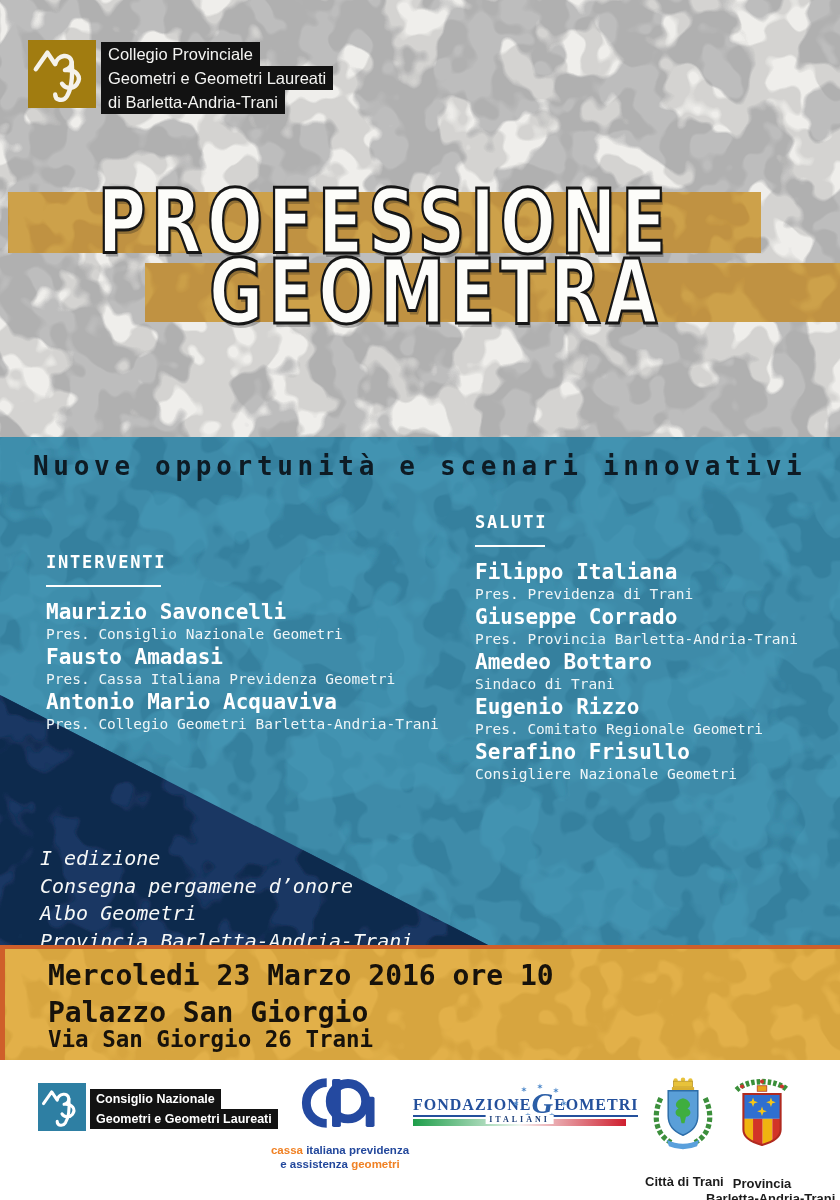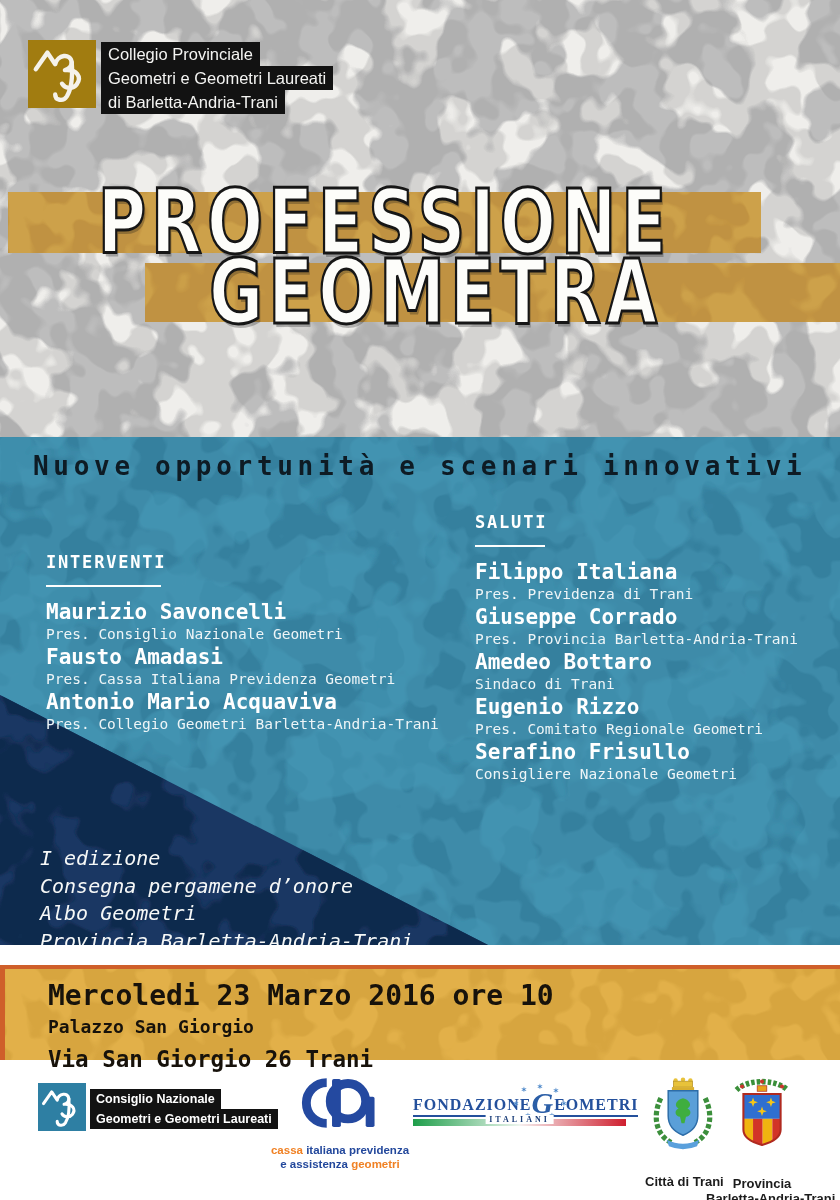--- a/index.html
+++ b/index.html
@@ -39,23 +39,23 @@
   .col-rule{height:2px;background:#fefefe;margin-top:13px;margin-bottom:13px;}
   #col-interventi .col-rule{width:115px;}
   #col-saluti .col-rule{width:70px;}
   .person{margin-bottom:3px;}
   .person-name{color:#ffffff;font-size:21px;font-weight:bold;line-height:24px;white-space:nowrap;}
   .person-role{color:#eef5f7;font-size:14.5px;line-height:15px;margin-top:3px;white-space:nowrap;}
   #edition{left:40px;top:408px;z-index:3;color:#f6f8f7;font-style:italic;font-size:20px;line-height:27.5px;}
 
   
   #band-date{left:0;top:945px;width:840px;height:115px;background:#e2b049;
-             border-top:4px solid #cf5f2a;border-left:5px solid #cf5f2a;box-sizing:border-box;overflow:hidden;margin-top:20px;}
+             border-top:4px solid #cf5f2a;border-left:5px solid #cf5f2a;box-sizing:border-box;overflow:hidden;}
   #date-line{left:43px;top:10px;font-size:28px;font-weight:bold;color:#17120b;white-space:nowrap;z-index:2;}
-  #venue-line{left:43px;top:47px;font-size:18px;font-weight:bold;color:#17120b;white-space:nowrap;z-index:2;}
+  #venue-line{left:43px;top:47px;font-size:28px;font-weight:bold;color:#17120b;white-space:nowrap;z-index:2;}
   #addr-line{left:43px;top:77px;font-size:22.5px;font-weight:bold;color:#17120b;white-space:nowrap;z-index:2;}
 
   
   #footer{left:0;top:1060px;width:840px;height:140px;background:#ffffff;
           font-family:"Liberation Sans",sans-serif;}
   .f-cng{left:38px;top:23px;display:flex;align-items:center;}
   .f-cng-logo{width:48px;height:48px;background:#2e7fa3;flex:0 0 auto;}
   .f-cng-lines{margin-left:4px;margin-top:3px;}
   .f-cng-line{display:table;background:#121212;color:#fff;font-size:12.5px;font-weight:bold;
               line-height:14px;padding:3px 6px;white-space:nowrap;}

